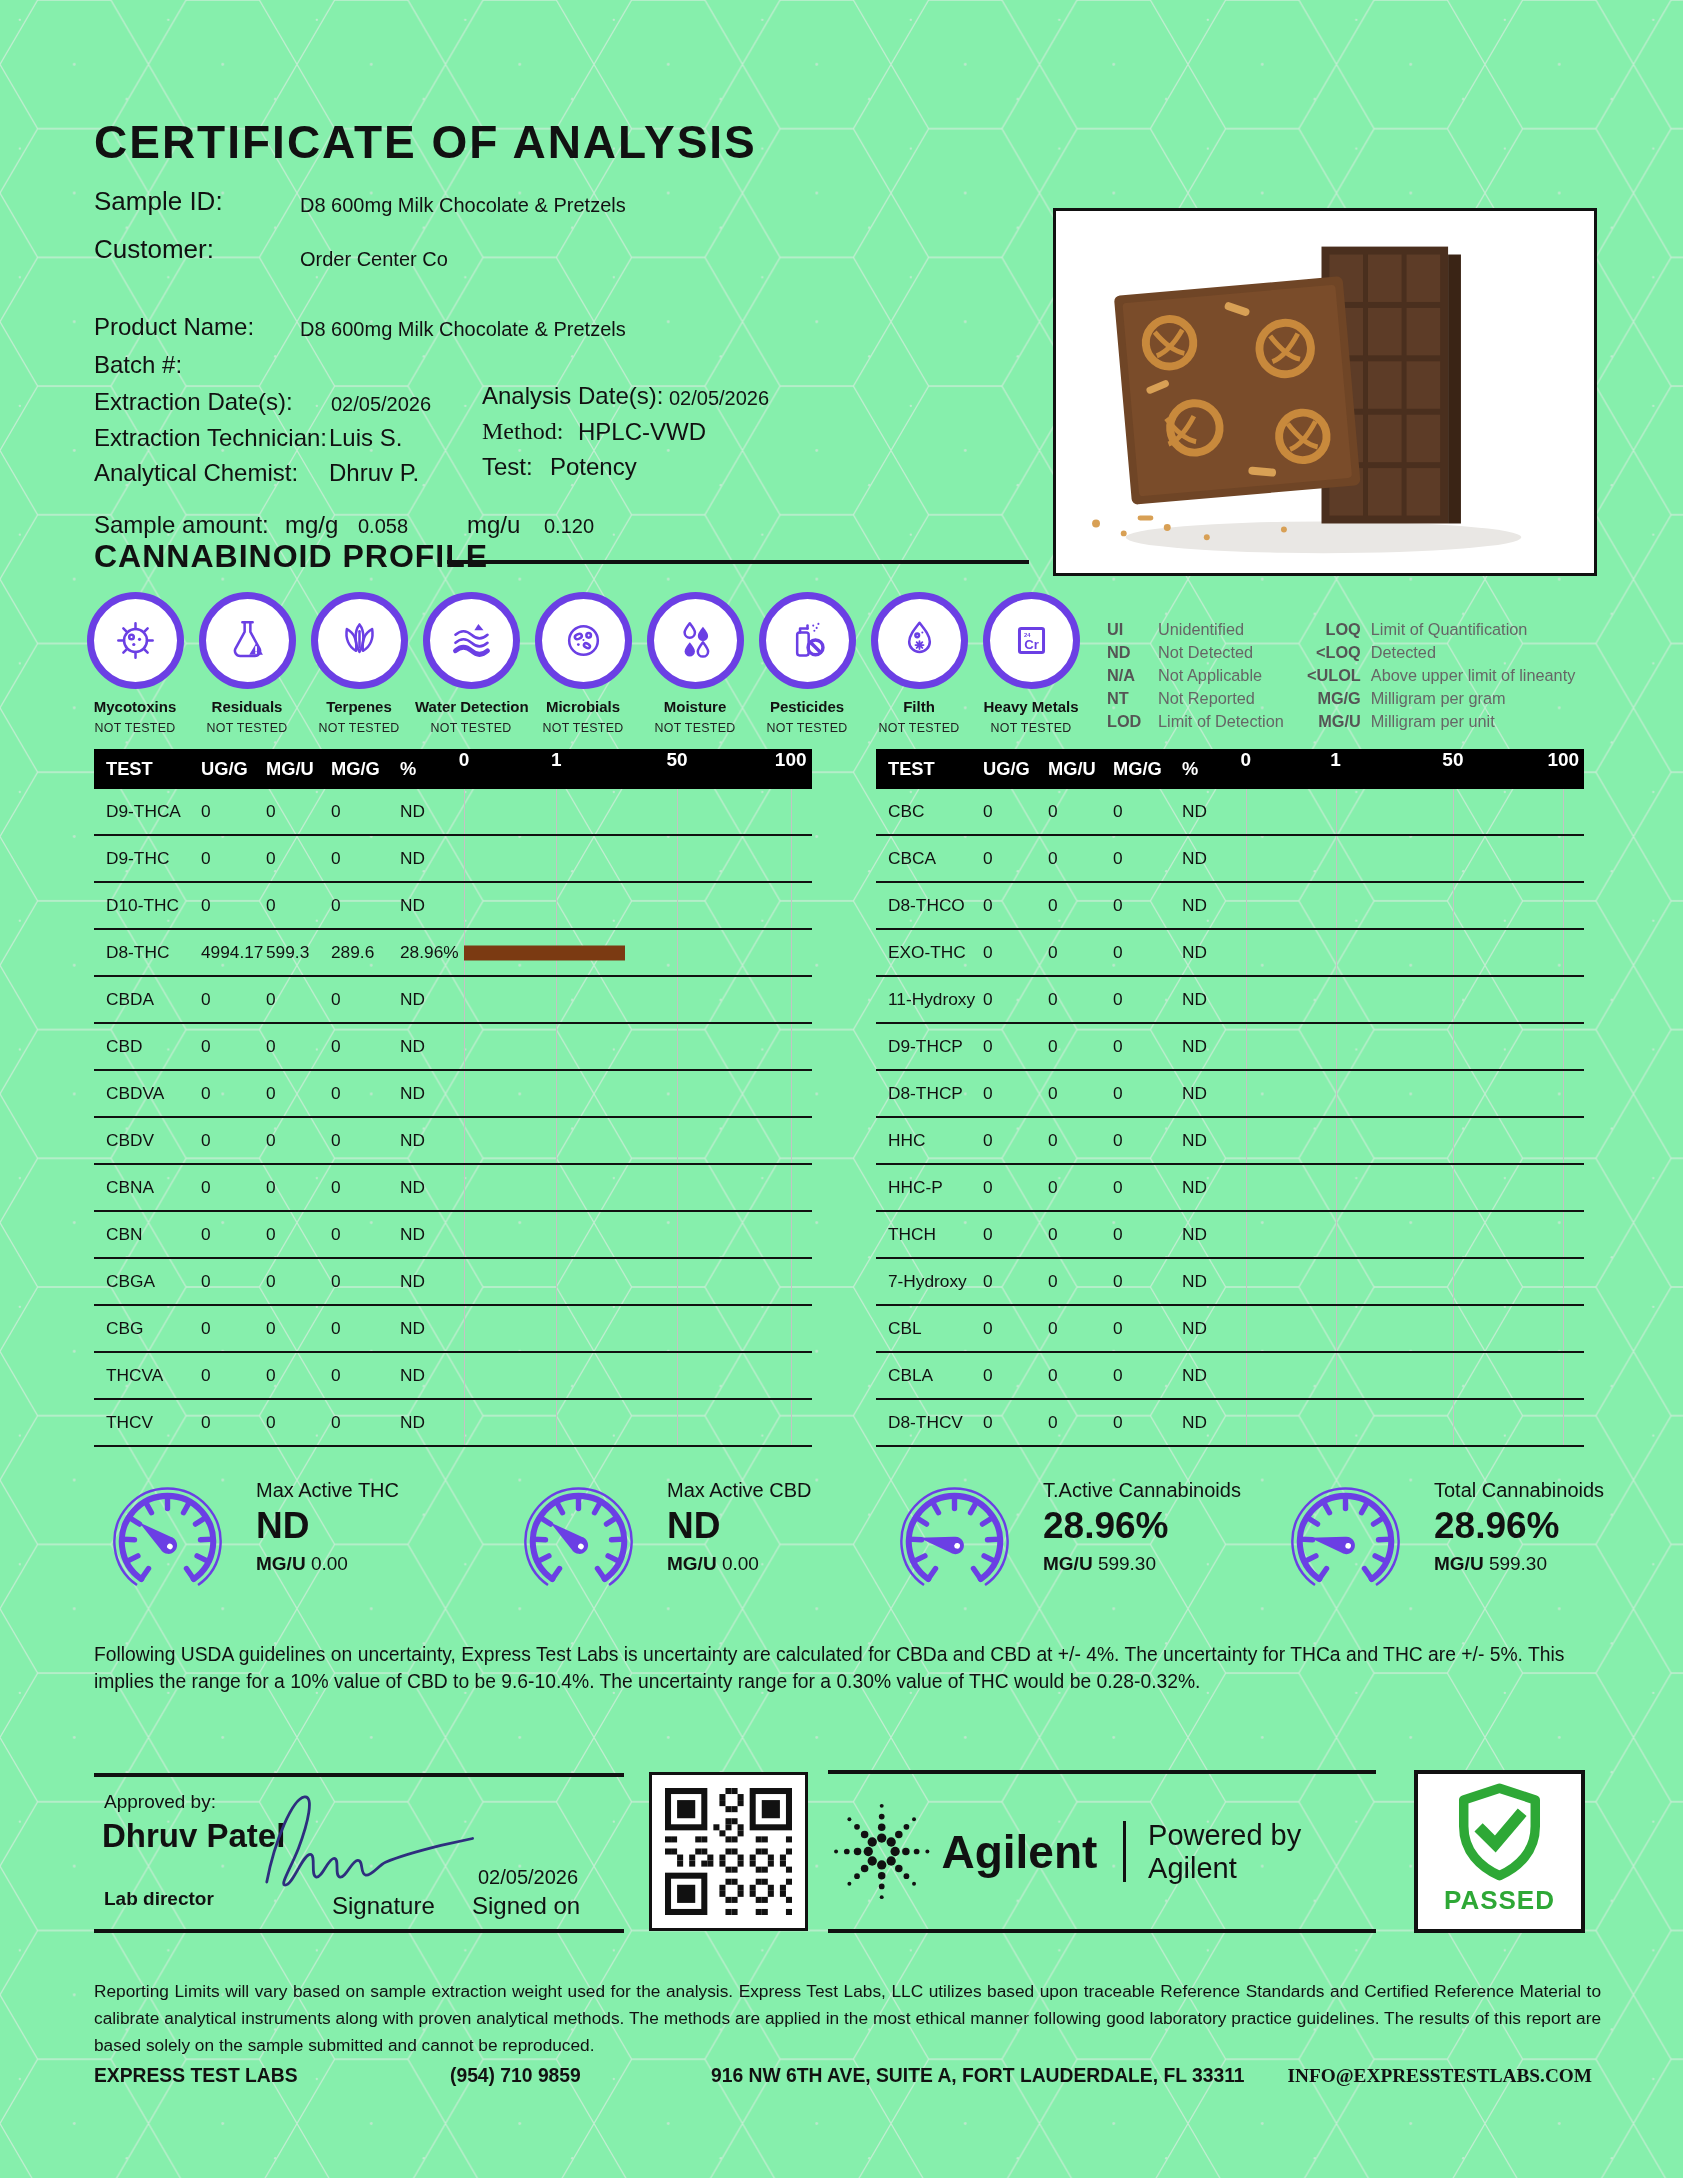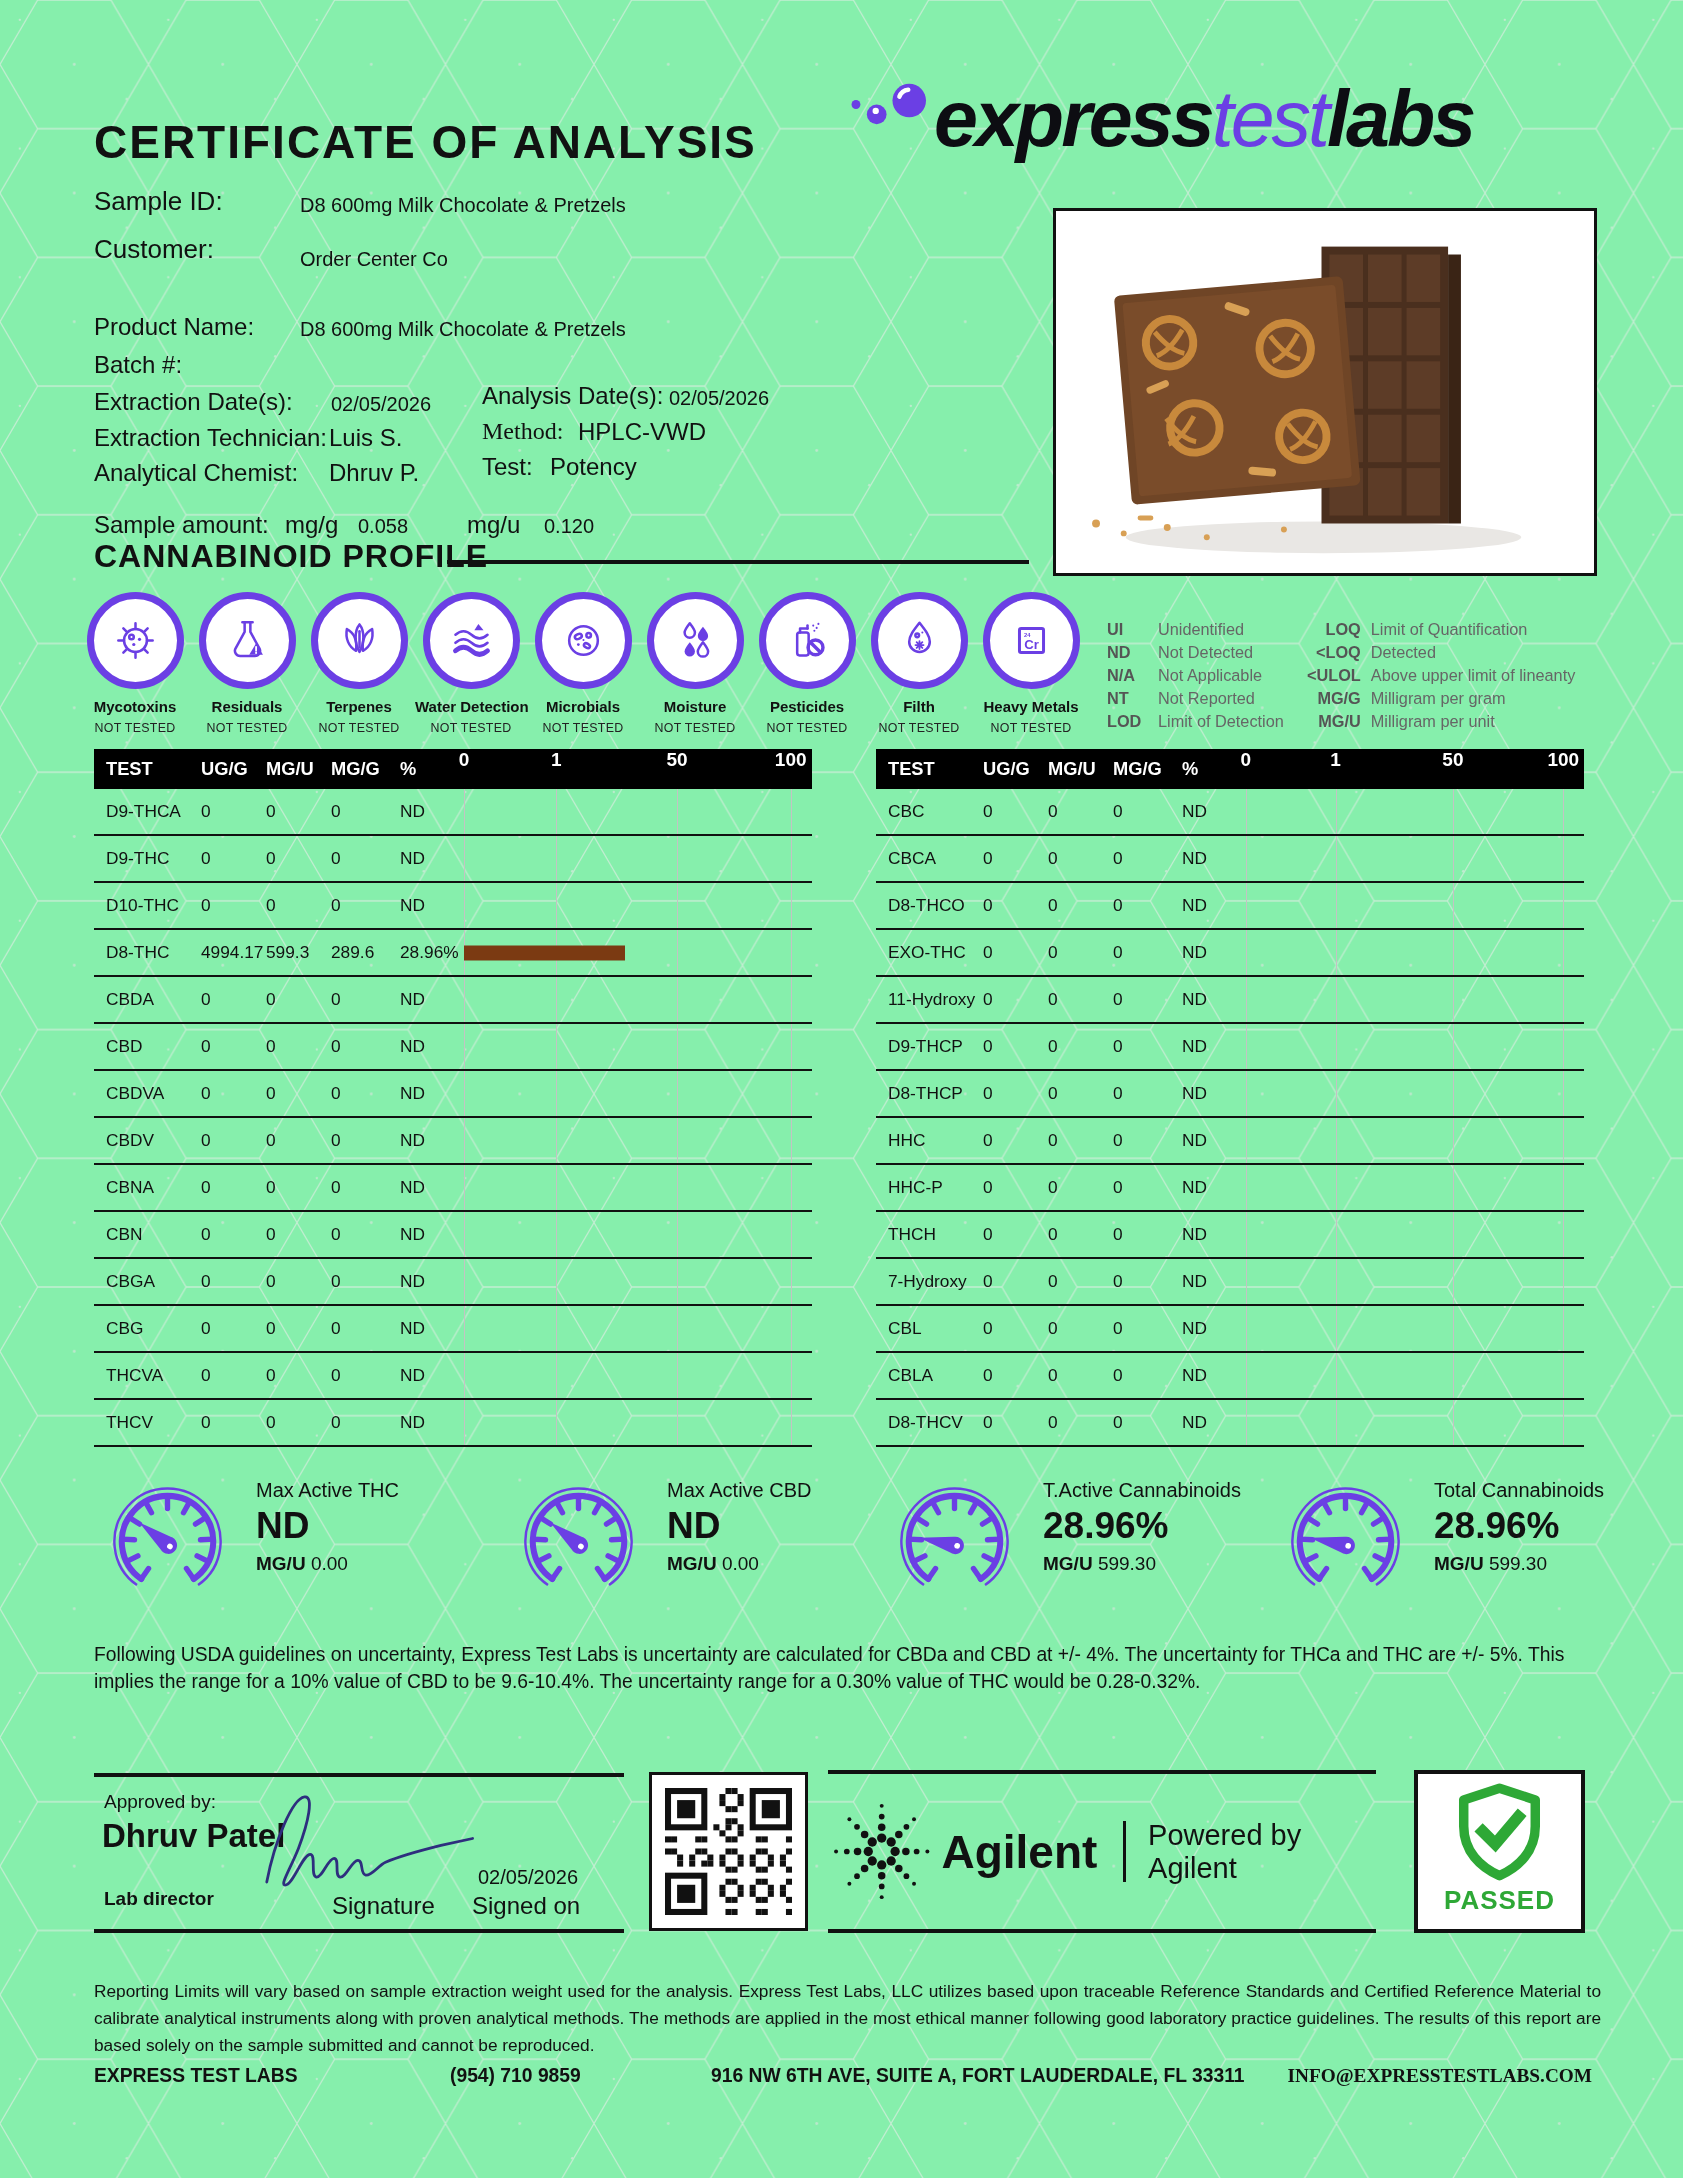--- a/index.html
+++ b/index.html
@@ -96,32 +96,20 @@
         <circle cx="75" cy="65" r="1.4" fill="#e3e3e3"></circle>
         <circle cx="20" cy="20" r="1.2" fill="#e7e7e7"></circle>
         <circle cx="128" cy="100" r="1.2" fill="#e7e7e7"></circle>
       </pattern>
     </defs>
     <rect width="1700" height="2200" fill="url(#hex)"></rect>
   </svg>
 
   <div class="abs title">CERTIFICATE OF ANALYSIS</div>
 
-  <div class="abs logo">
-    <svg width="87" height="73" viewBox="0 0 88 74" style="margin-bottom:14px;">
-      <circle cx="9" cy="36" r="4.5" fill="#6b3fe4"></circle>
-      <circle cx="30" cy="46" r="10" fill="#6b3fe4"></circle>
-      <circle cx="29" cy="42.5" r="3.2" fill="#fff"></circle>
-      <circle cx="63" cy="32" r="17" fill="#6b3fe4"></circle>
-      <path d="M53 28 a11 11 0 0 1 9 -7" stroke="#fff" stroke-width="4.5" fill="none" stroke-linecap="round"></path>
-    </svg>
-    <div class="logo-text">
-      <span style="color:#0d0d12;">express</span><span class="lt-test" style="color:#6b3fe4;">test</span><span style="color:#0d0d12;">labs</span>
-    </div>
-  </div>
 
   <div class="abs lbl" style="left:94px;top:186px;">Sample ID:</div>
   <div class="abs val" style="left:300px;top:194px;">D8 600mg Milk Chocolate &amp; Pretzels</div>
   <div class="abs lbl" style="left:94px;top:234px;">Customer:</div>
   <div class="abs val" style="left:300px;top:248px;">Order Center Co</div>
 
   <div class="abs lbl2" style="left:94px;top:313px;">Product Name:</div>
   <div class="abs val" style="left:300px;top:318px;">D8 600mg Milk Chocolate &amp; Pretzels</div>
   <div class="abs lbl2" style="left:94px;top:351px;">Batch #:</div>
   <div class="abs lbl2" style="left:94px;top:388px;">Extraction Date(s):</div>

